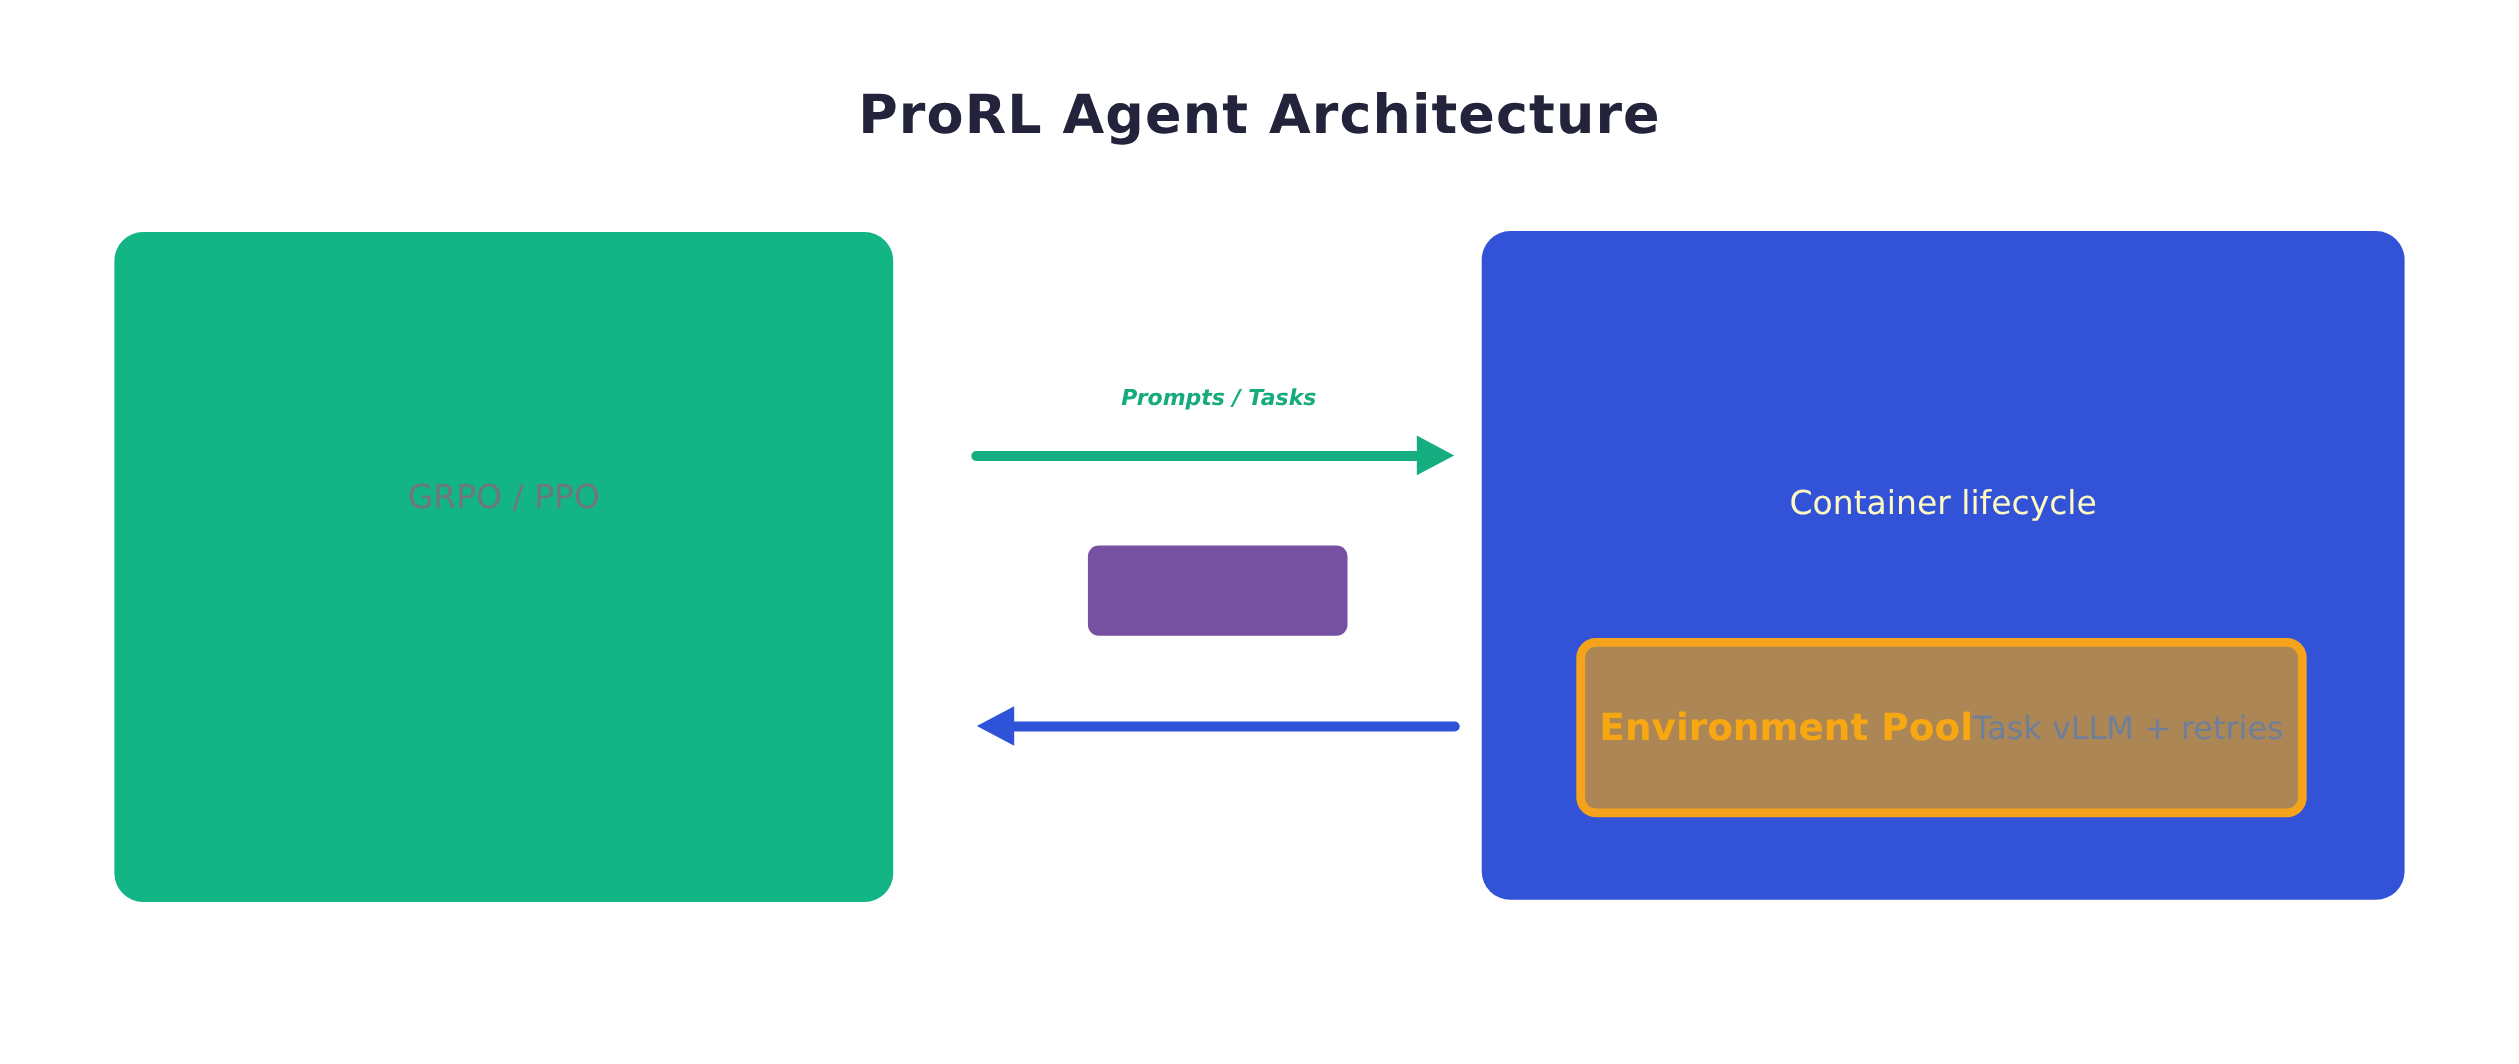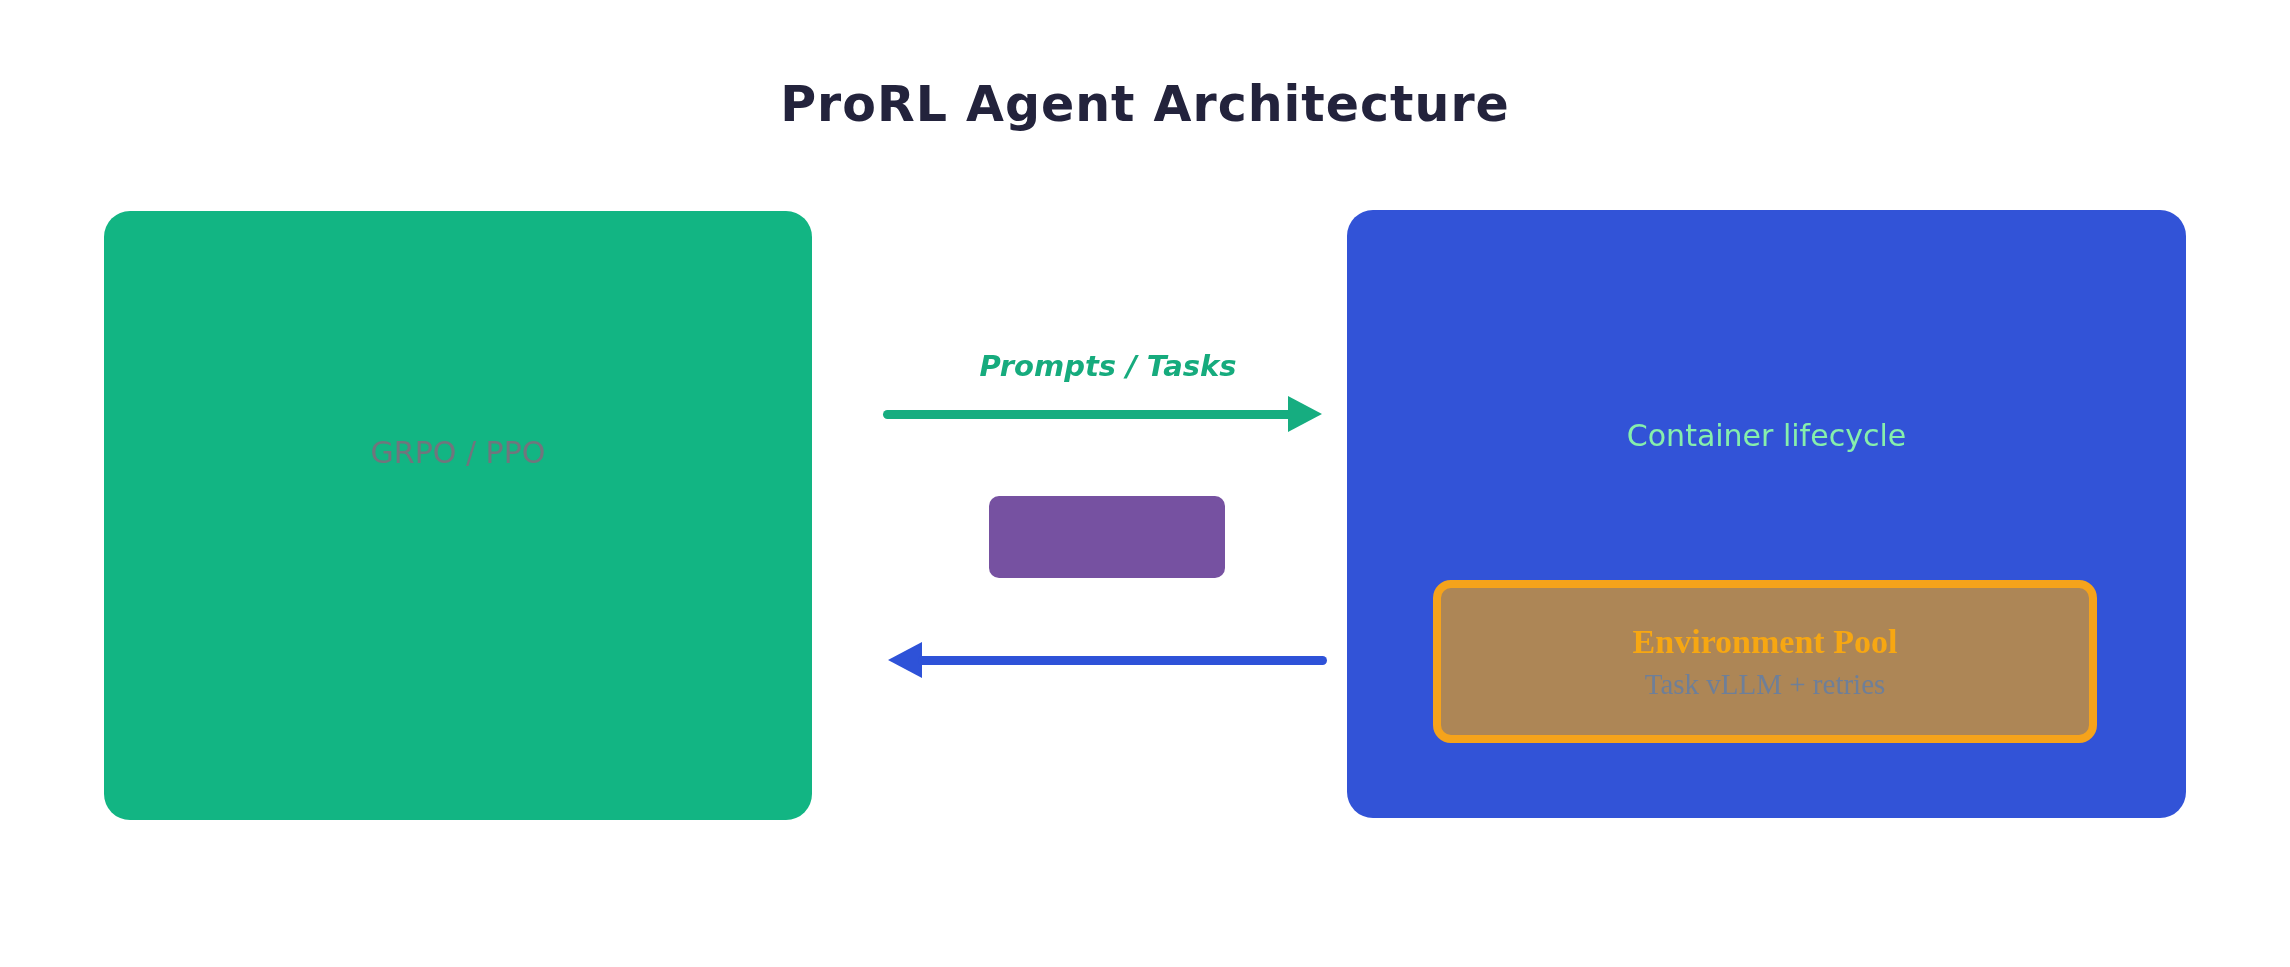--- a/index.html
+++ b/index.html
@@ -51,32 +51,31 @@
     width: 100%;
     text-align: center;
     font-size: 30px;
     line-height: 36px;
   }
   .trainer-caption {
     top: 224px;
     color: #71757d;
   }
   .env-caption {
-    top: 208px;
-    color: #86efac;
+    top: 230px;
+    color: #fef9c3;
   }
   .inner {
     position: absolute;
     box-sizing: border-box;
     display: flex;
-    flex-direction: column;
+    flex-direction: row;
     align-items: center;
     justify-content: center;
     text-align: center;
-    font-family: Liberation Serif, serif;
   }
   .teal-inner {
     left: 93px;
     top: 369px;
     width: 580px;
     height: 163px;
     background: #16b093;
     border: 3px solid #15a9a0;
     border-radius: 14px;
     row-gap: 8px;
@@ -109,21 +108,21 @@
     line-height: 38px;
   }
   .orange-sub {
     font-size: 29px;
     color: #6e7f99;
     line-height: 34px;
   }
   .flow-label {
     position: absolute;
     text-align: center;
-    font-size: 29px;
+    font-size: 20px;
     font-weight: bold;
     font-style: italic;
   }
   .green-label {
     left: 883px;
     width: 450px;
     top: 349px;
     color: #16ab7d;
   }
   .blue-label {

